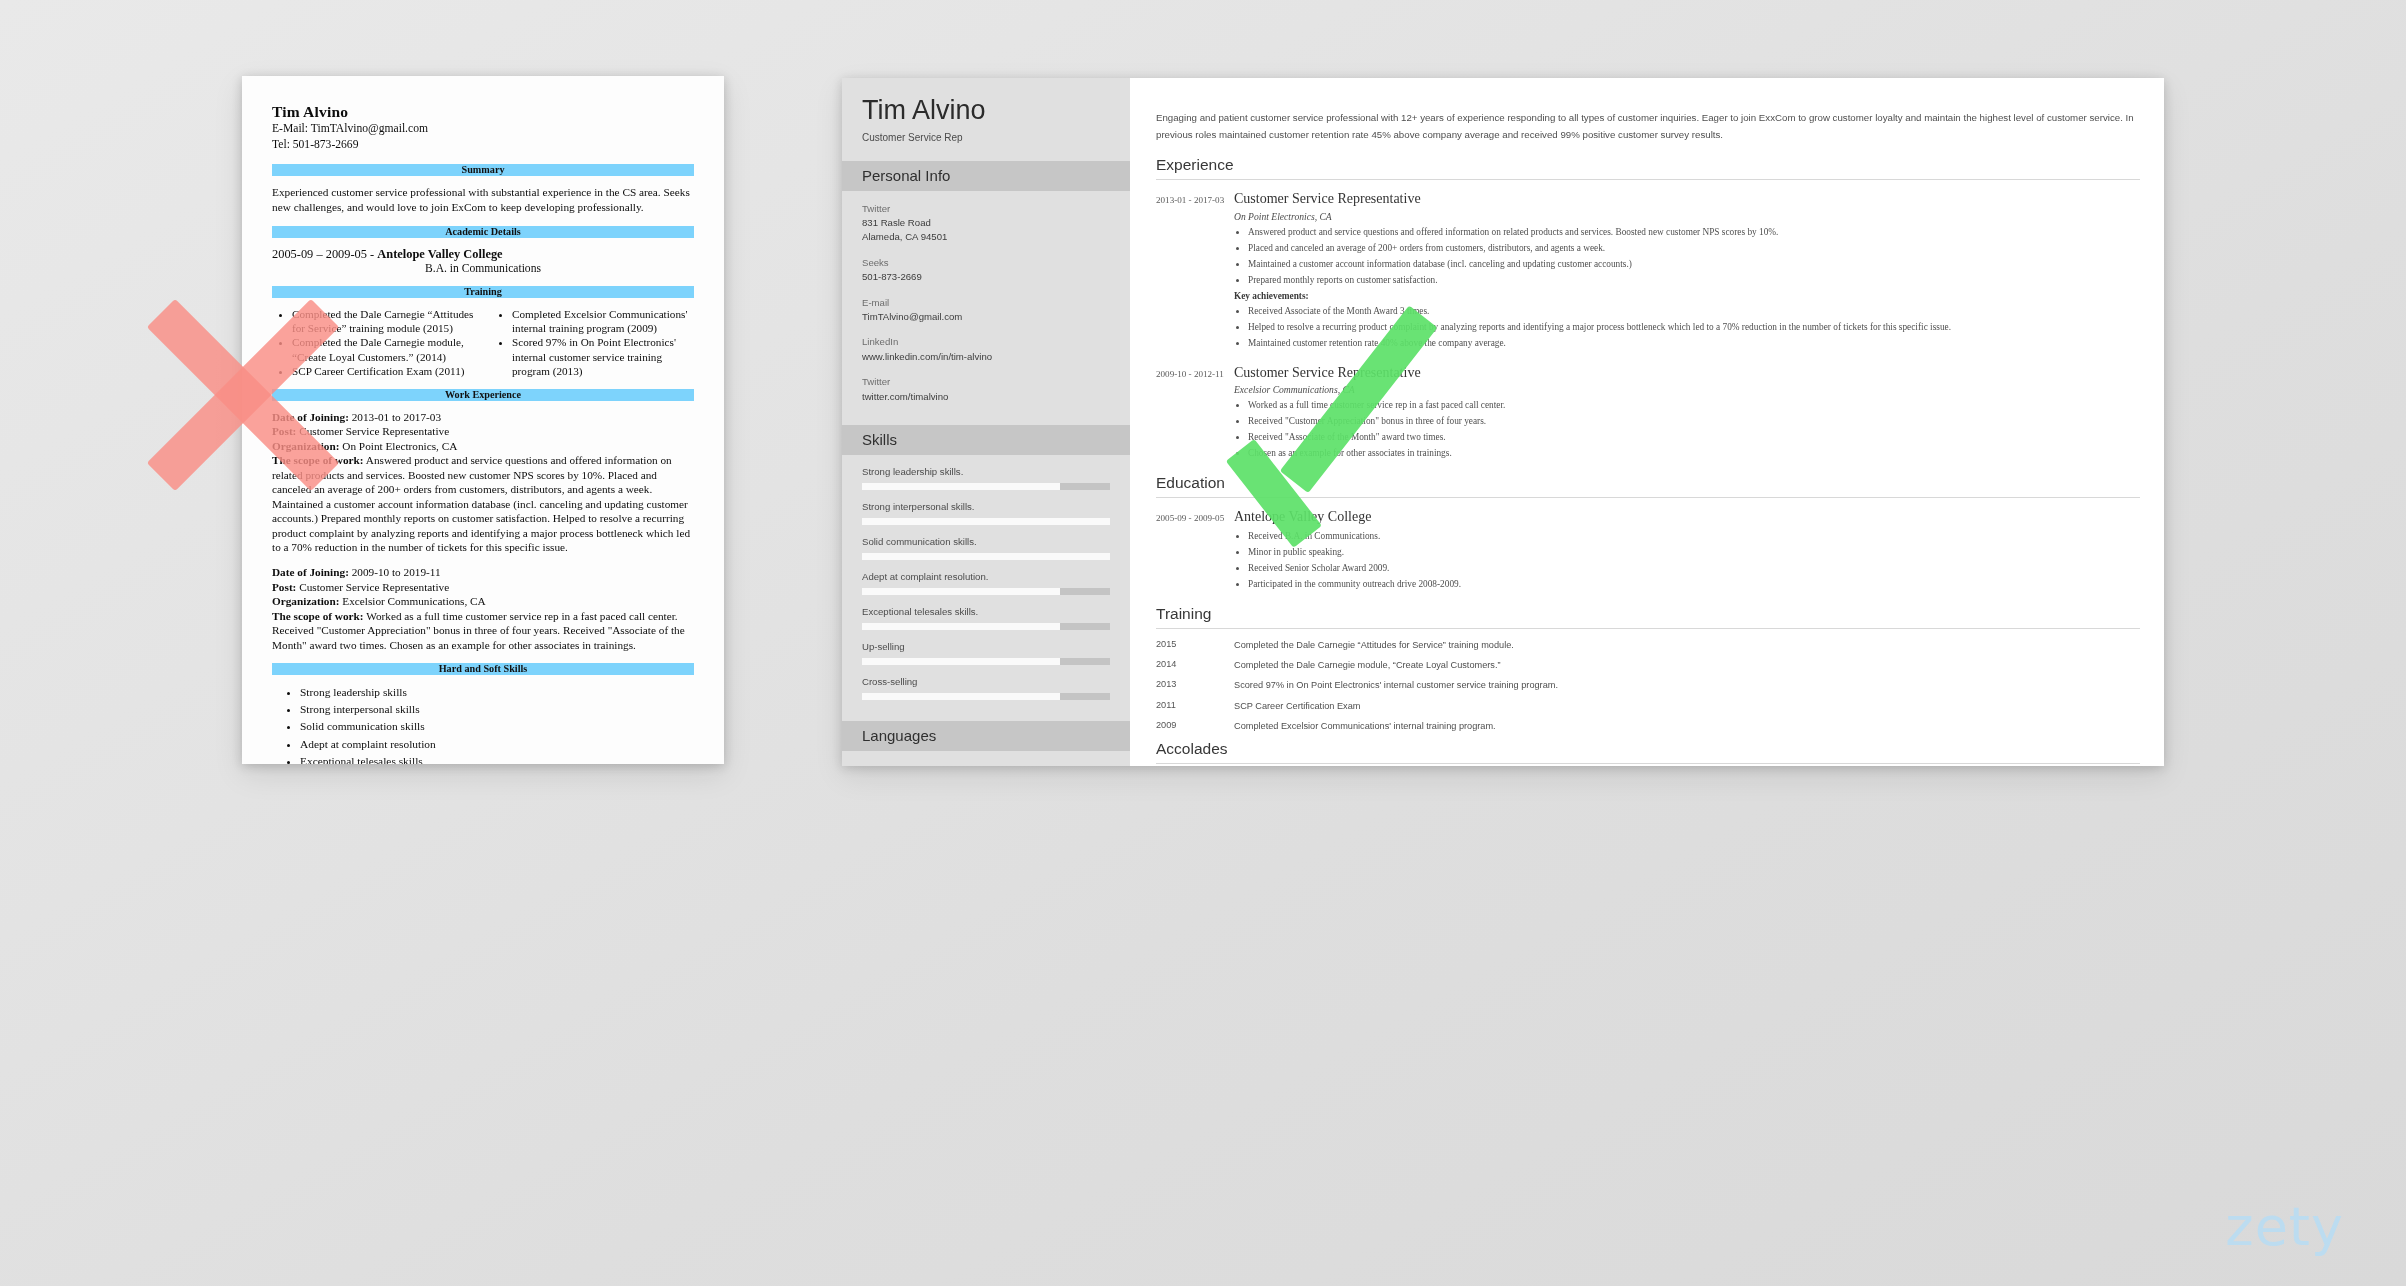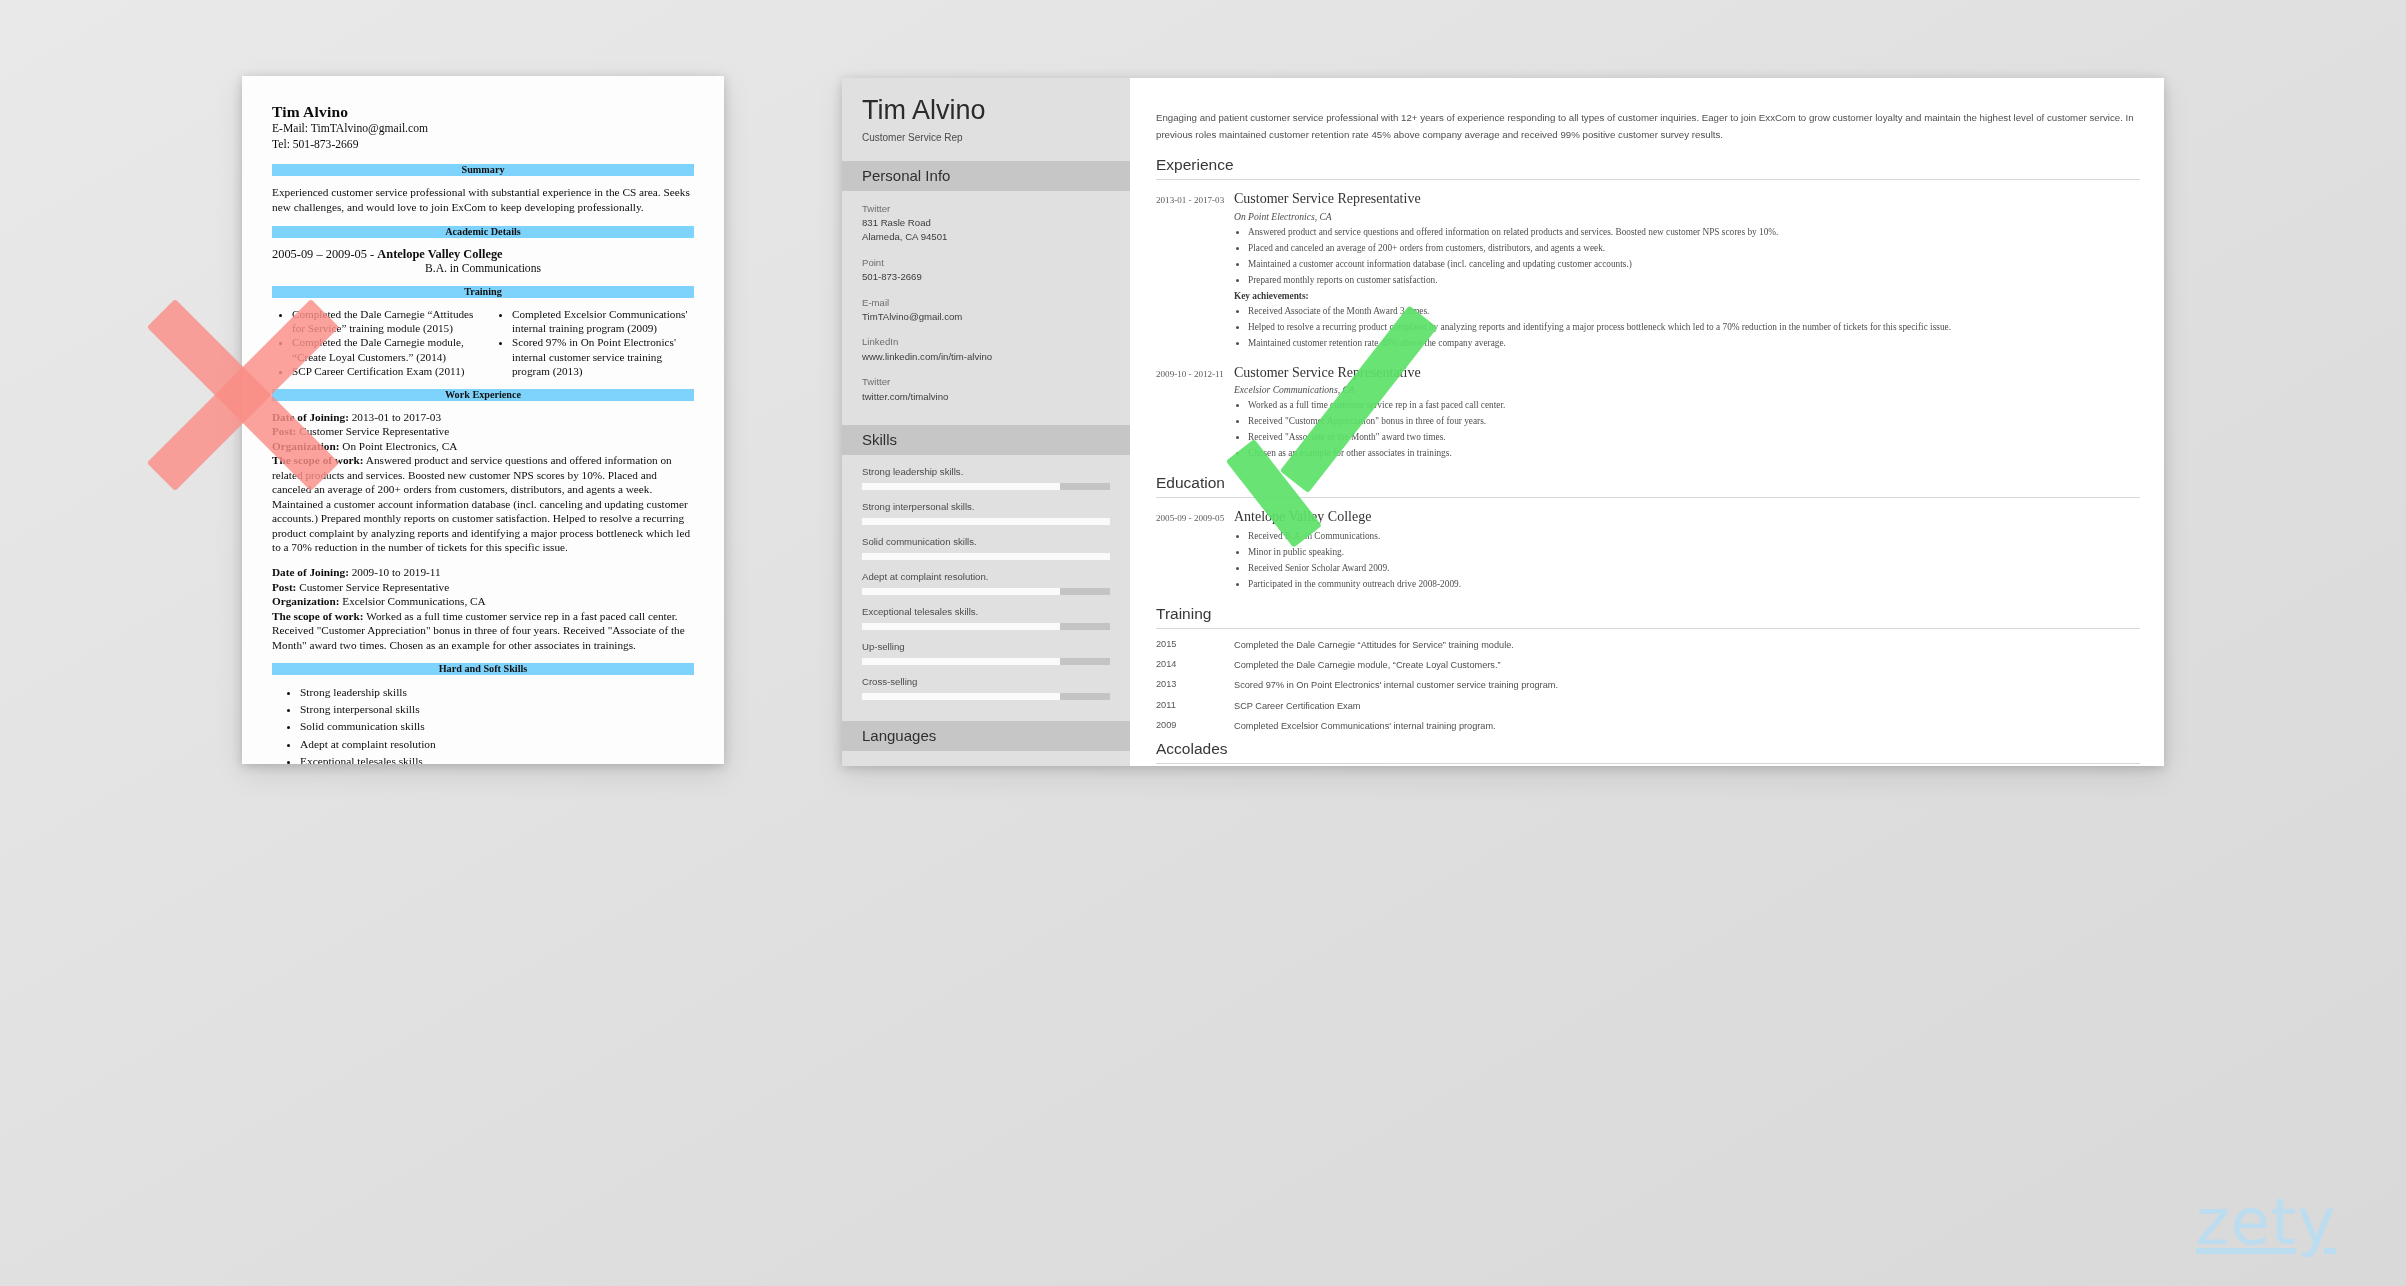--- a/index.html
+++ b/index.html
@@ -100,23 +100,23 @@
   .arow .at{flex:1;font-size:9.2px;color:#4f4f4f;line-height:1.6;}
 
   
   .mark-v{position:absolute;left:1232px;top:336px;width:230px;height:200px;pointer-events:none;}
   .mark-v i{position:absolute;background:#5ce168;border-radius:3px;opacity:.92;}
   .mark-v i.s{width:110px;height:36px;left:8px;top:96px;transform:rotate(52deg);transform-origin:left center;}
   .mark-v i.l{width:210px;height:36px;left:62px;top:128px;transform:rotate(-52deg);transform-origin:left center;}
 
   
   .zety{
-    position:absolute;right:70px;bottom:32px;
+    position:absolute;right:62px;bottom:32px;
     font-family:"DejaVu Sans", sans-serif;
-    font-size:64px;color:#bcdcf0;letter-spacing:1px;line-height:1;text-decoration:underline;
+    font-size:54px;color:#bcdcf0;letter-spacing:1px;line-height:1;
   }
 </style>
 </head>
 <body>
 
 <div class="stage">
 
   <div class="bad-doc">
     <div class="bad-name">Tim Alvino</div>
     <div class="bad-contact">E-Mail: TimTAlvino@gmail.com</div>
@@ -188,21 +188,21 @@
       </div>
 
       <div class="sec-bar">Personal Info</div>
       <div class="g-side-body">
         <div class="kv">
           <div class="k">Twitter</div>
           <div class="v">831 Rasle Road</div>
           <div class="v">Alameda, CA 94501</div>
         </div>
         <div class="kv">
-          <div class="k">Point</div>
+          <div class="k">Seeks</div>
           <div class="v">501-873-2669</div>
         </div>
         <div class="kv">
           <div class="k">E-mail</div>
           <div class="v">TimTAlvino@gmail.com</div>
         </div>
         <div class="kv">
           <div class="k">LinkedIn</div>
           <div class="v">www.linkedin.com/in/tim-alvino</div>
         </div>

